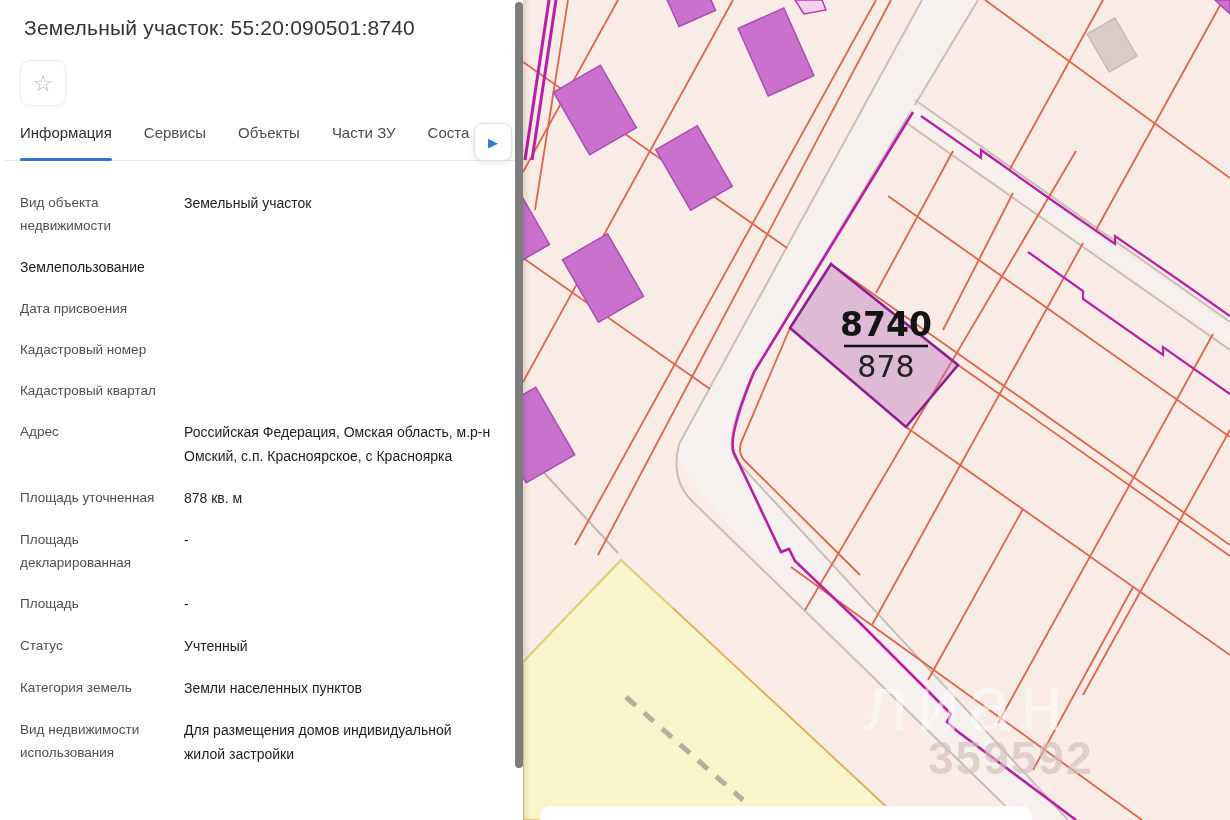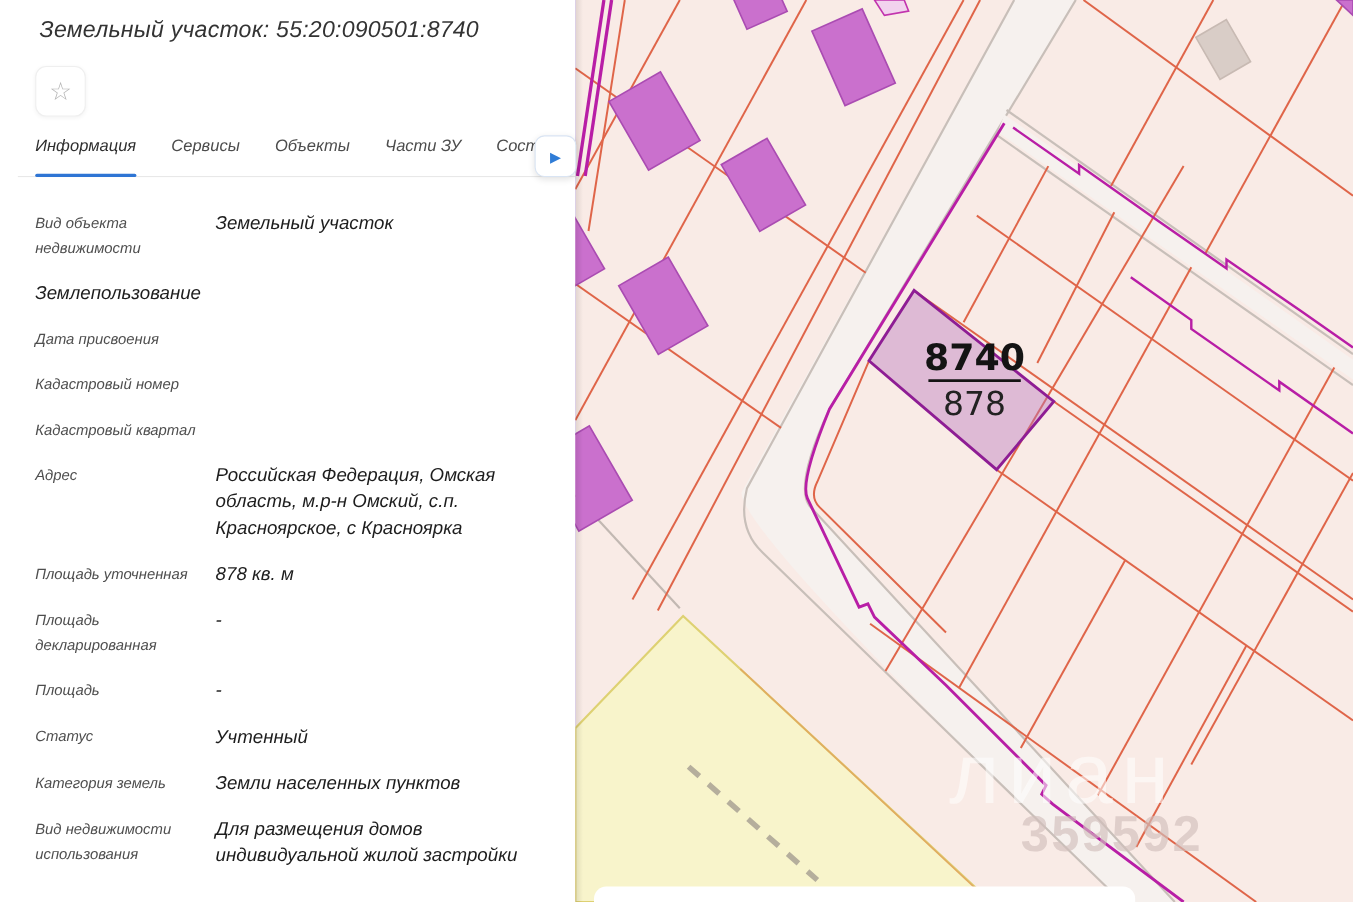--- a/index.html
+++ b/index.html
@@ -2,21 +2,21 @@
 <html><head>
 <meta charset="utf-8">
 <style>
   html,body{margin:0;padding:0;}
   body{
     width:1230px;height:820px;overflow:hidden;position:relative;
     font-family:"Liberation Sans","DejaVu Sans",sans-serif;
     background:#ffffff;
   }
   
-  .panel{position:absolute;left:16px;top:0;width:519px;height:820px;background:#fff;overflow:hidden;font-style:italic;}
+  .panel{position:absolute;left:4px;top:0;width:519px;height:820px;background:#fff;overflow:hidden;}
   .title{padding:16px 20px 0 20px;font-size:21px;color:#333;letter-spacing:.2px;}
   .fav-btn{
     position:absolute;left:16px;top:60px;width:44px;height:44px;
     background:#fff;border:1px solid #efefef;border-radius:10px;
     box-shadow:0 1px 4px rgba(0,0,0,.05);
     display:flex;align-items:center;justify-content:center;
     font-size:23px;color:#b5b5b5;cursor:pointer;
   }
   .tabs{
     position:absolute;left:0;top:124px;width:523px;height:37px;
@@ -32,21 +32,21 @@
   .tabs-next{
     position:absolute;left:470px;top:123px;width:36px;height:36px;
     background:#fff;border:1px solid #d9e4f3;border-radius:9px;
     box-shadow:0 2px 6px rgba(0,0,0,.10);
     display:flex;align-items:center;justify-content:center;cursor:pointer;z-index:3;
   }
   .tabs-next .arrow{color:#2f7cd6;font-size:13px;line-height:1;}
   .rows{position:absolute;left:0;top:161px;width:505px;padding:30px 16px 0 16px;box-sizing:border-box;}
   .row{display:grid;grid-template-columns:164px 1fr;margin-bottom:18px;}
   .row .lbl{font-size:13.5px;line-height:23px;color:#4e4e4e;padding-right:14px;}
-  .row .val{font-size:17px;line-height:24px;color:#1d1d1d;}
+  .row .val{font-size:14px;line-height:24px;color:#1d1d1d;}
   .scrollbar{
     position:absolute;left:511px;top:2px;width:8px;height:766px;
     background:#7d7d7d;border-radius:4px;cursor:pointer;
   }
   
   .map{position:absolute;left:523px;top:0;width:707px;height:820px;background:#c4b5fd;}
   .map svg{position:absolute;left:0;top:0;}
   .parcel-num{font-family:"DejaVu Sans","Liberation Sans",sans-serif;font-weight:bold;font-size:33px;fill:#141414;}
   .parcel-area{font-family:"DejaVu Sans","Liberation Sans",sans-serif;font-size:30px;fill:#222;}
   .wm1{font-size:78px;letter-spacing:8px;fill:#ffffff;opacity:.55;}

